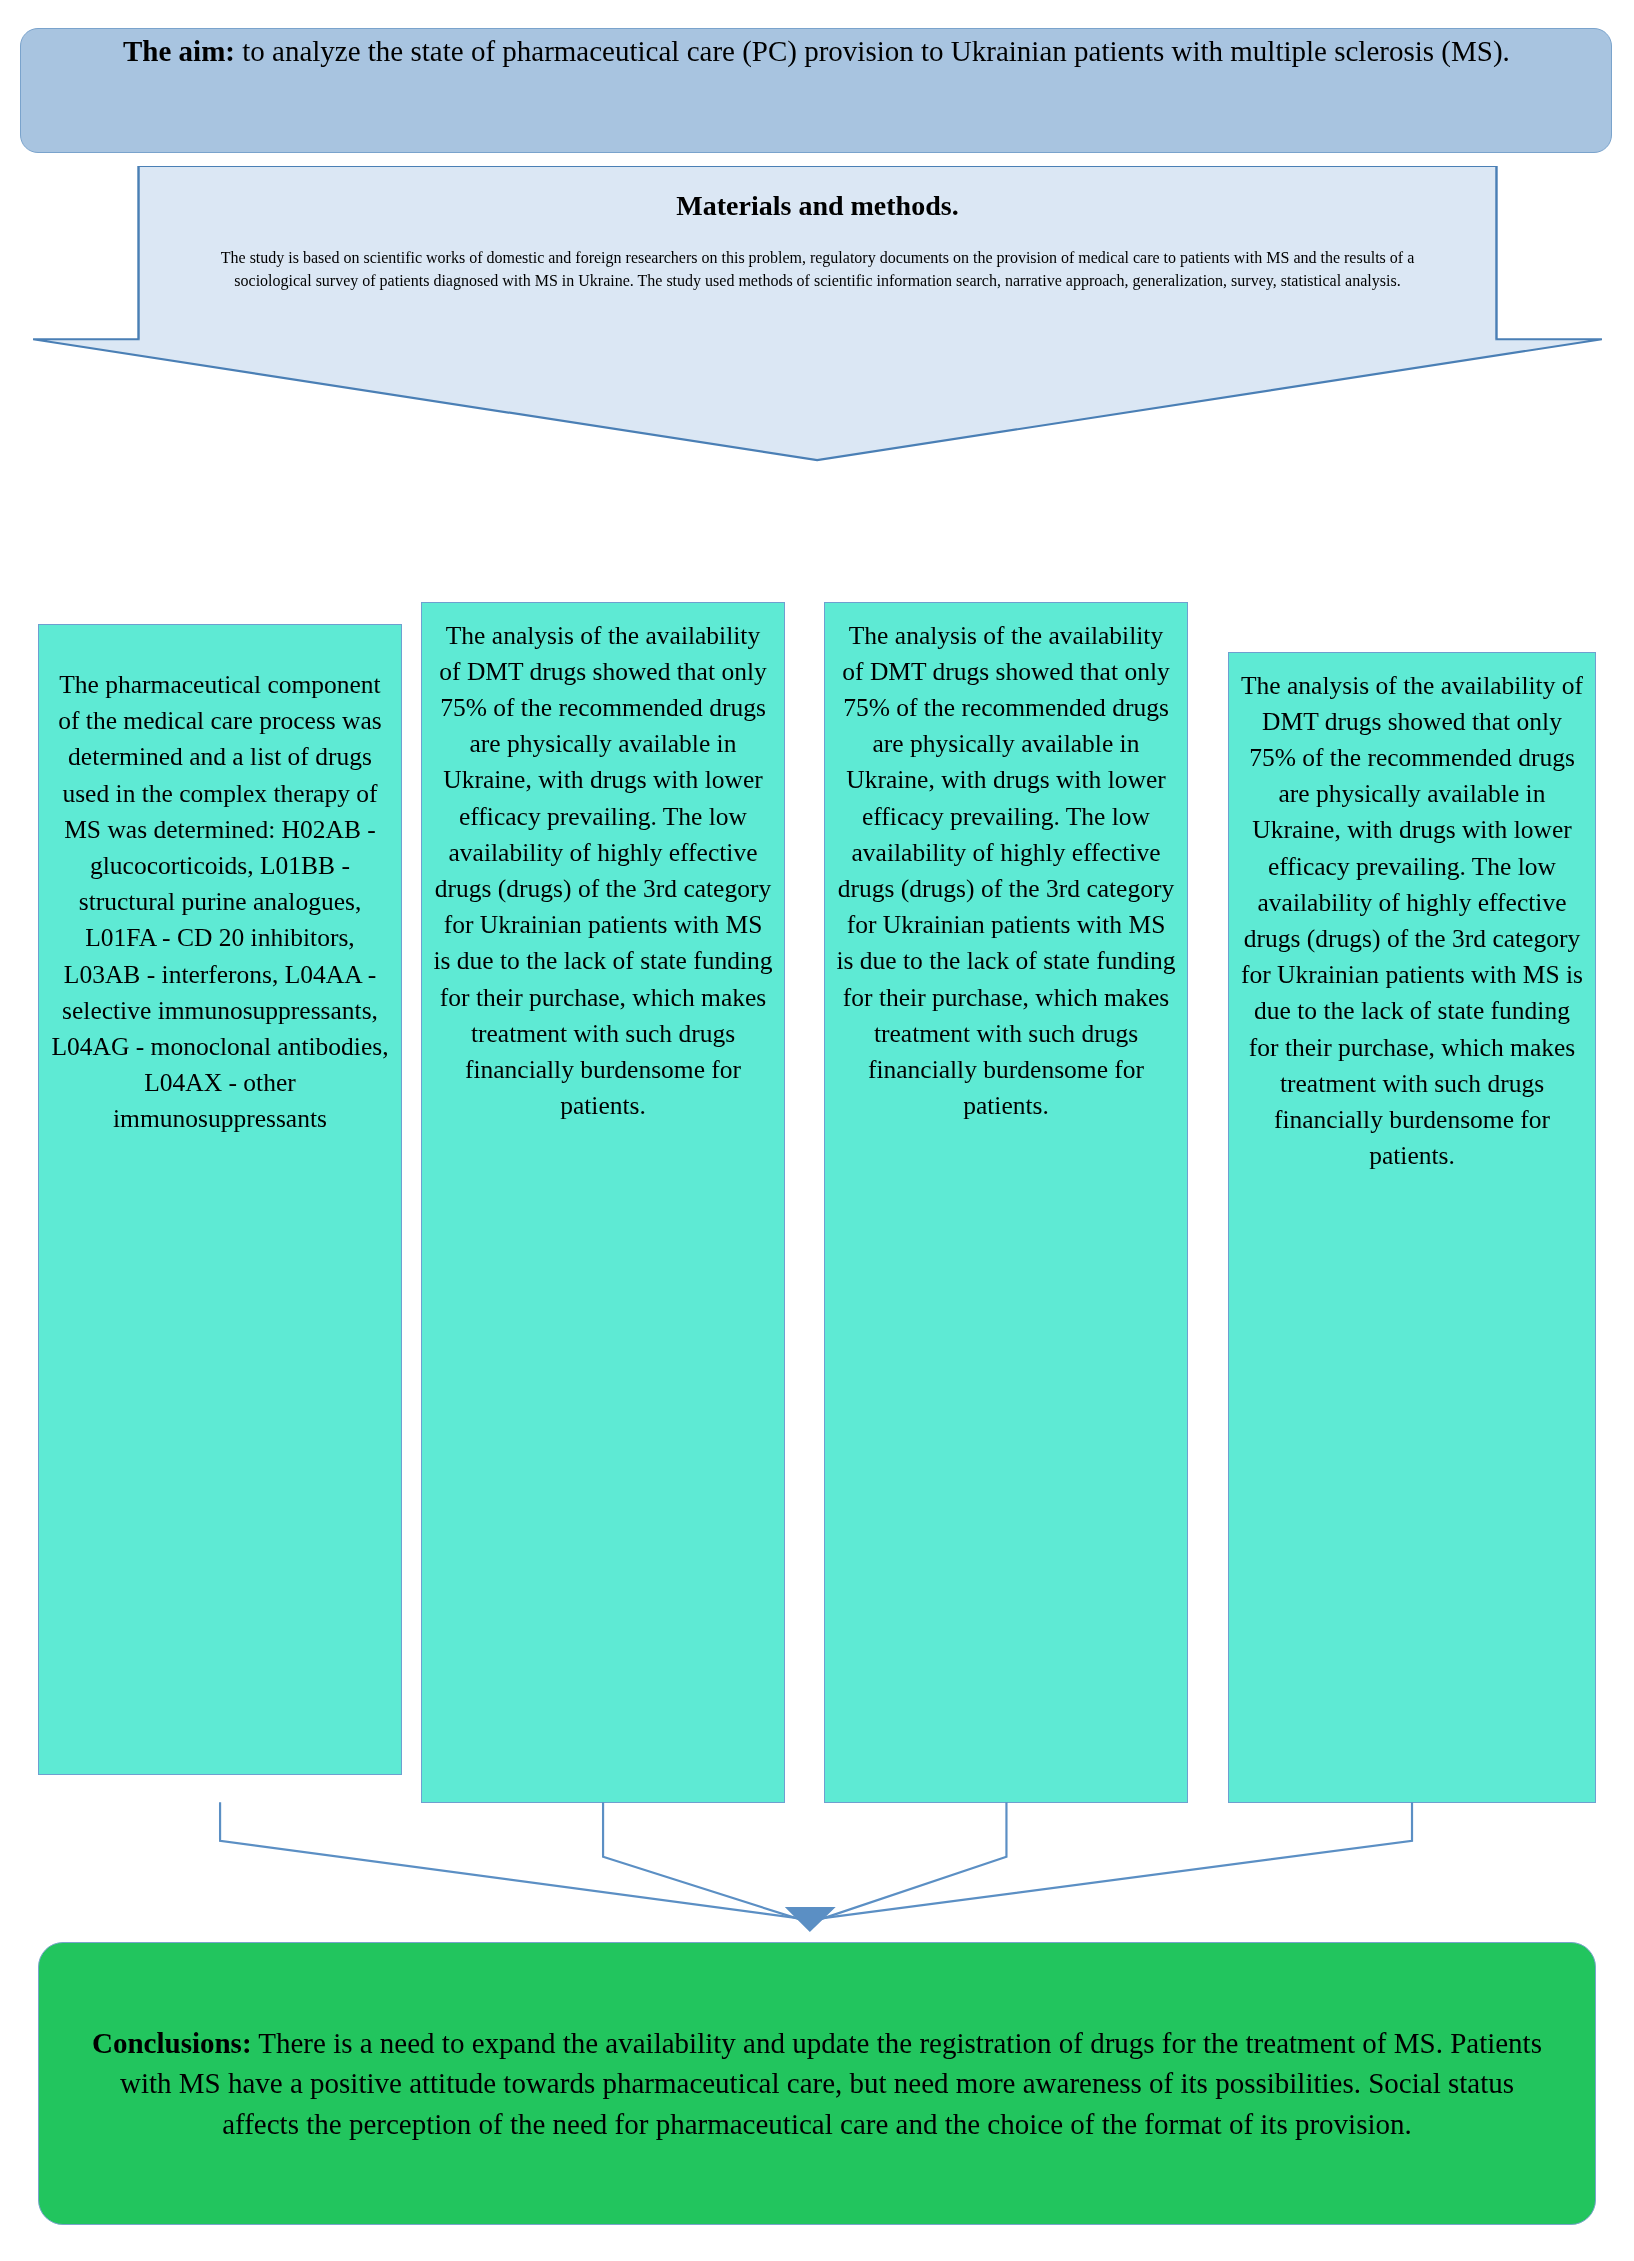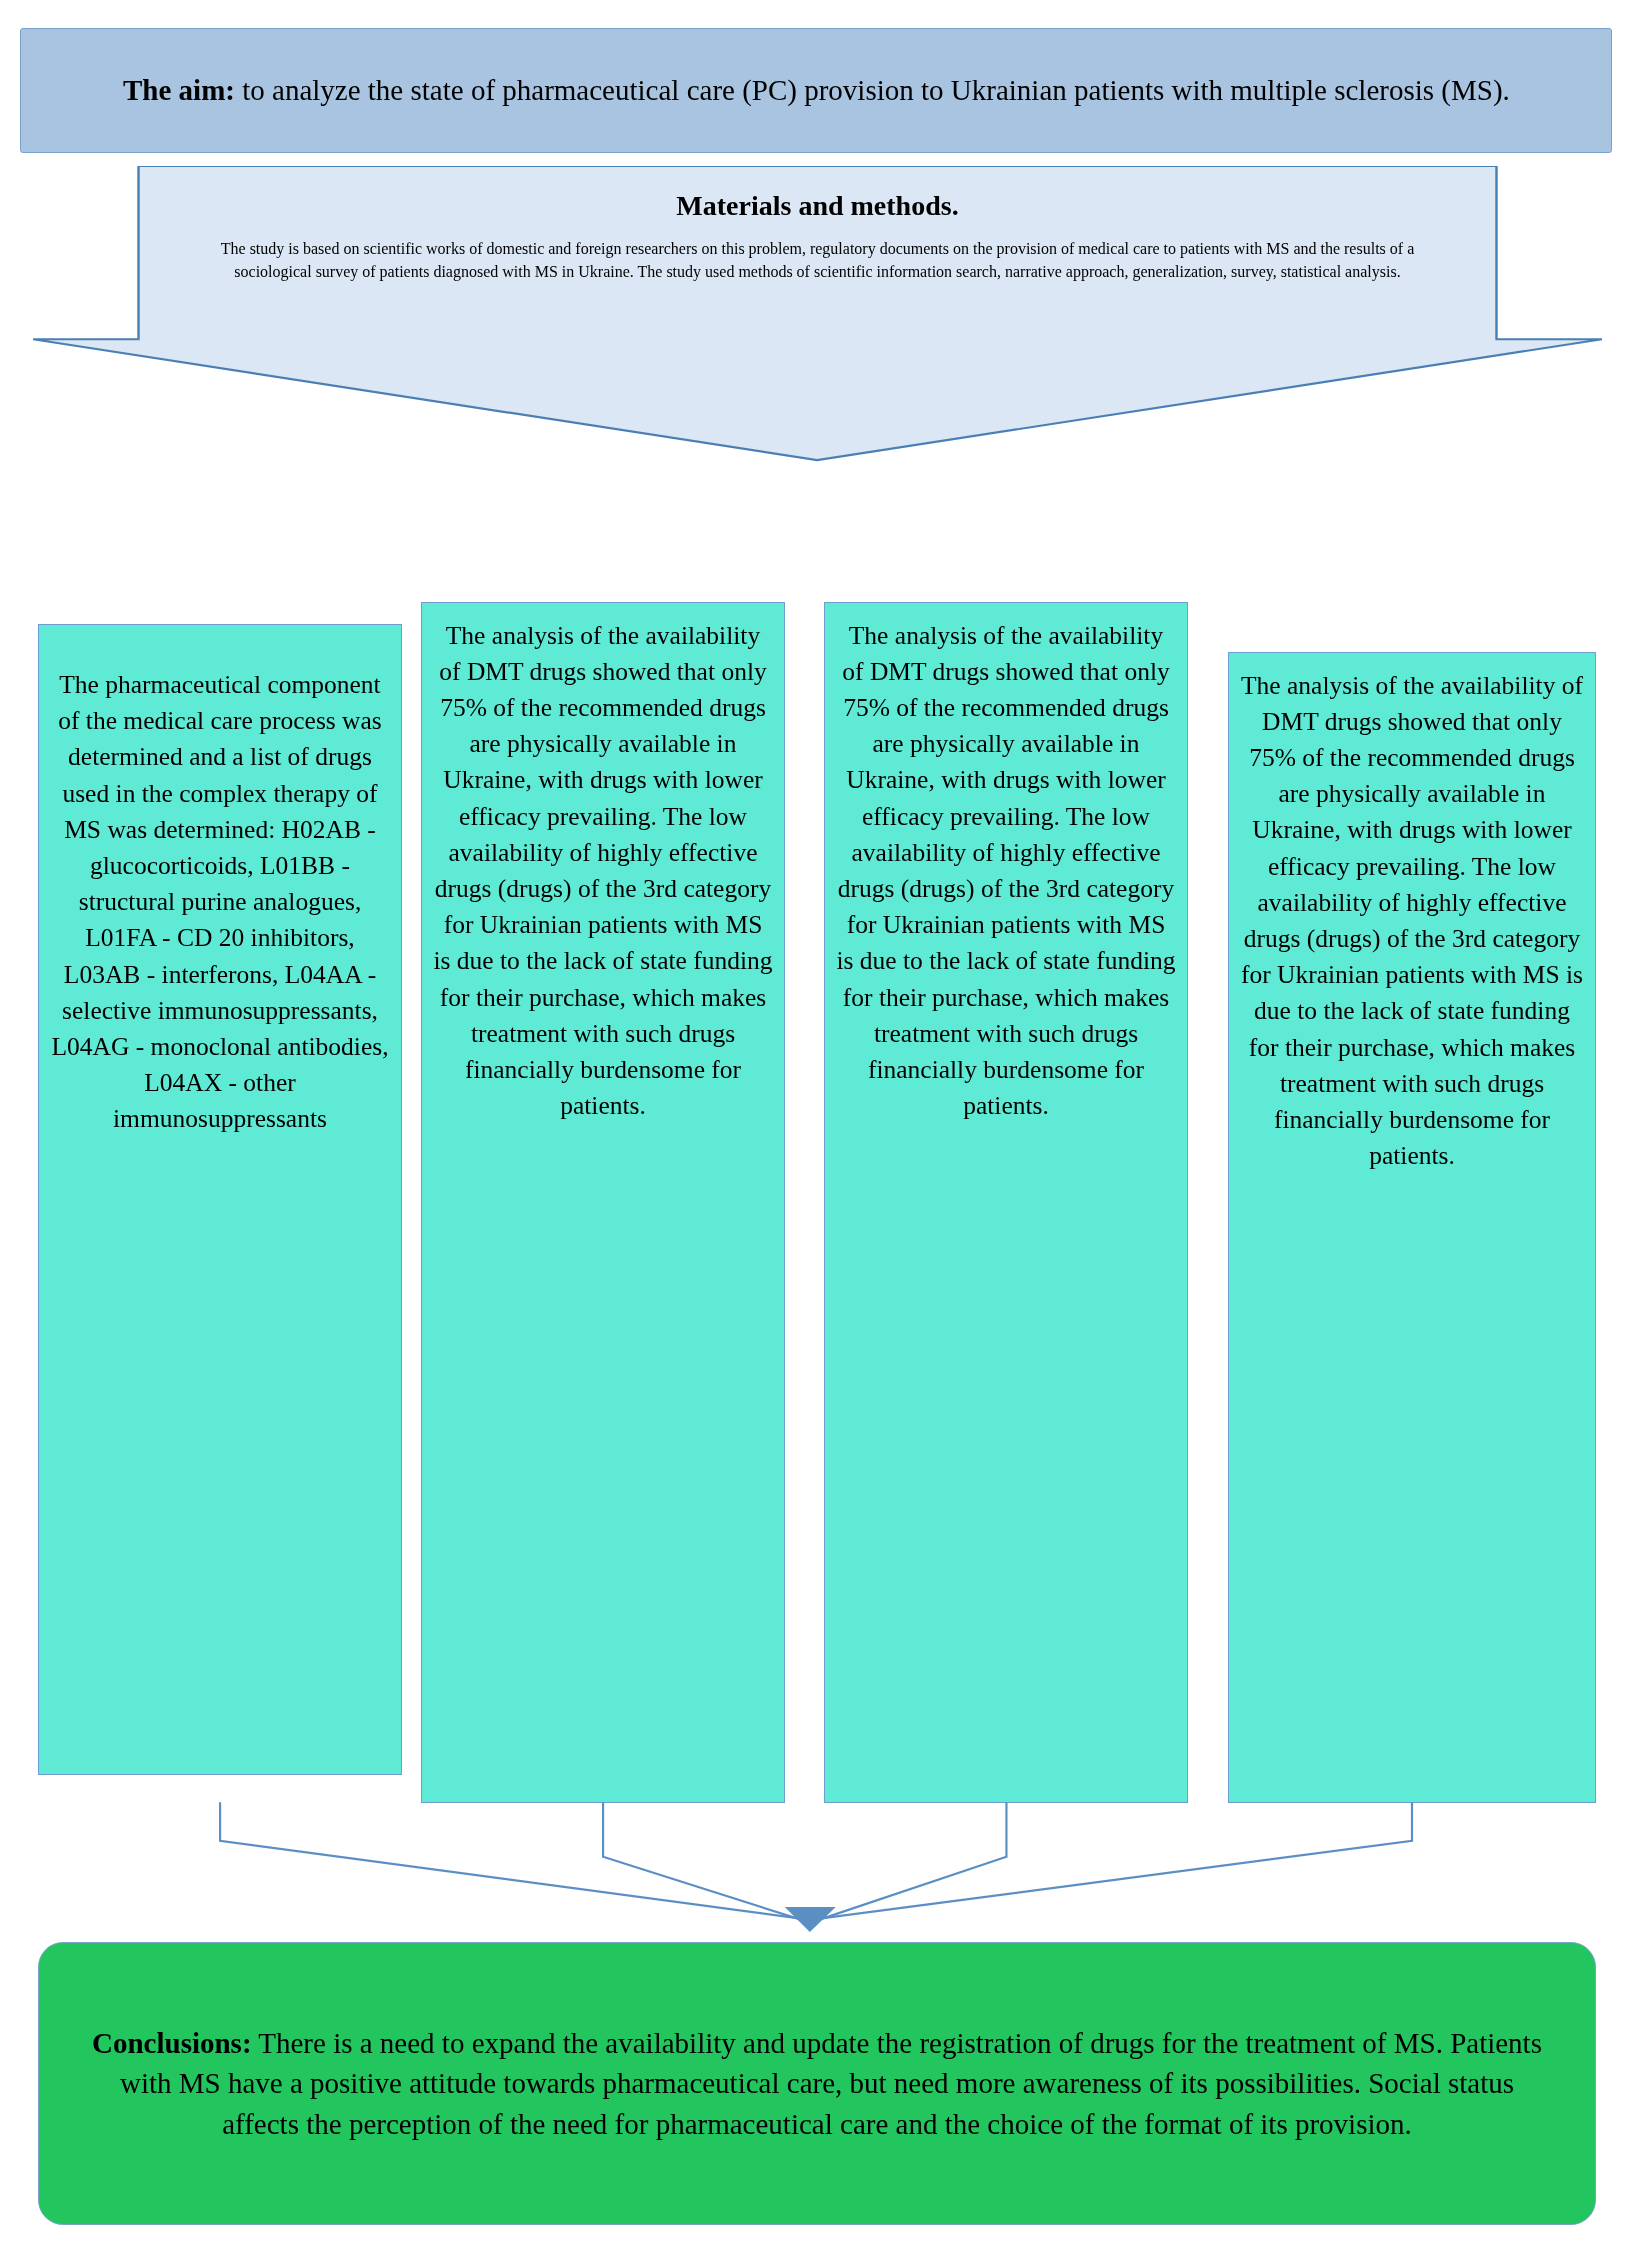--- a/index.html
+++ b/index.html
@@ -27,23 +27,23 @@
   
   .aim-box {
     position: absolute;
     left: 20.4px;
     top: 28px;
     width: 1592px;
     height: 125px;
     box-sizing: border-box;
     background: #a8c4e0;
     border: 1.5px solid #7aa3cc;
-    border-radius: 3px;
+    border-radius: 18px;
     display: flex;
-    align-items: center;
+    align-items: flex-start;
     justify-content: center;
     padding: 4.4px 33px;
   }
   .aim-text {
     font-size: 29px;
     line-height: 1.30;
     text-align: center;
   }
   .aim-text b { font-weight: bold; }
 
@@ -66,21 +66,21 @@
     top: 5.1px;
     width: 1289px;
     box-sizing: border-box;
     padding: 16px 25px 16px 25px;
     text-align: center;
   }
   .mm-title {
     font-size: 28px;
     font-weight: bold;
     line-height: 1.35;
-    margin-bottom: 13px;
+    margin-bottom: 22px;
   }
   .mm-text {
     font-size: 16px;
     line-height: 1.42;
   }
 
   
   .rbox {
     position: absolute;
     box-sizing: border-box;

